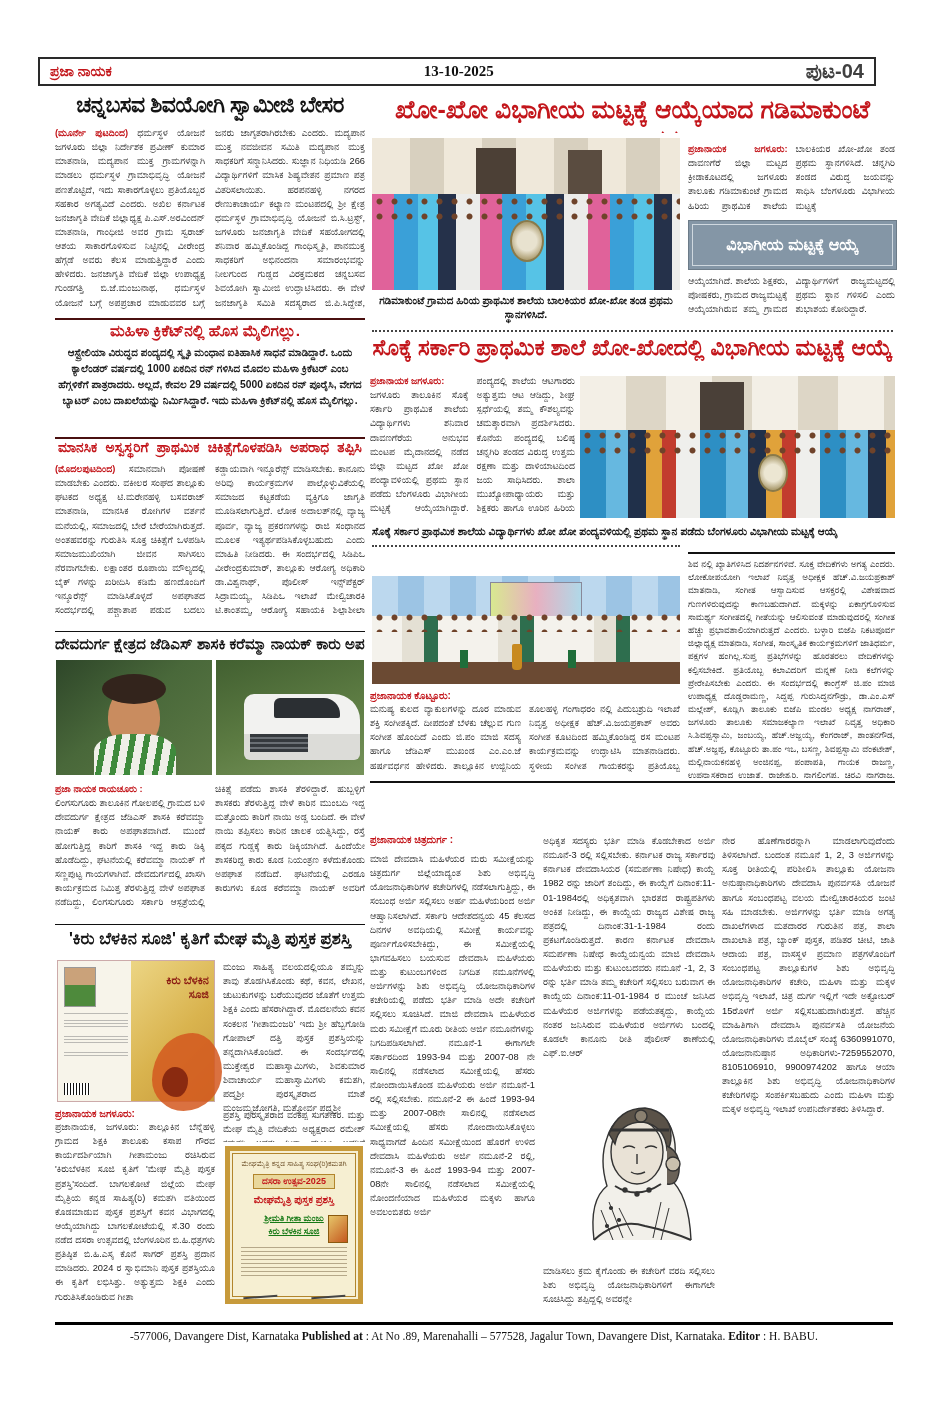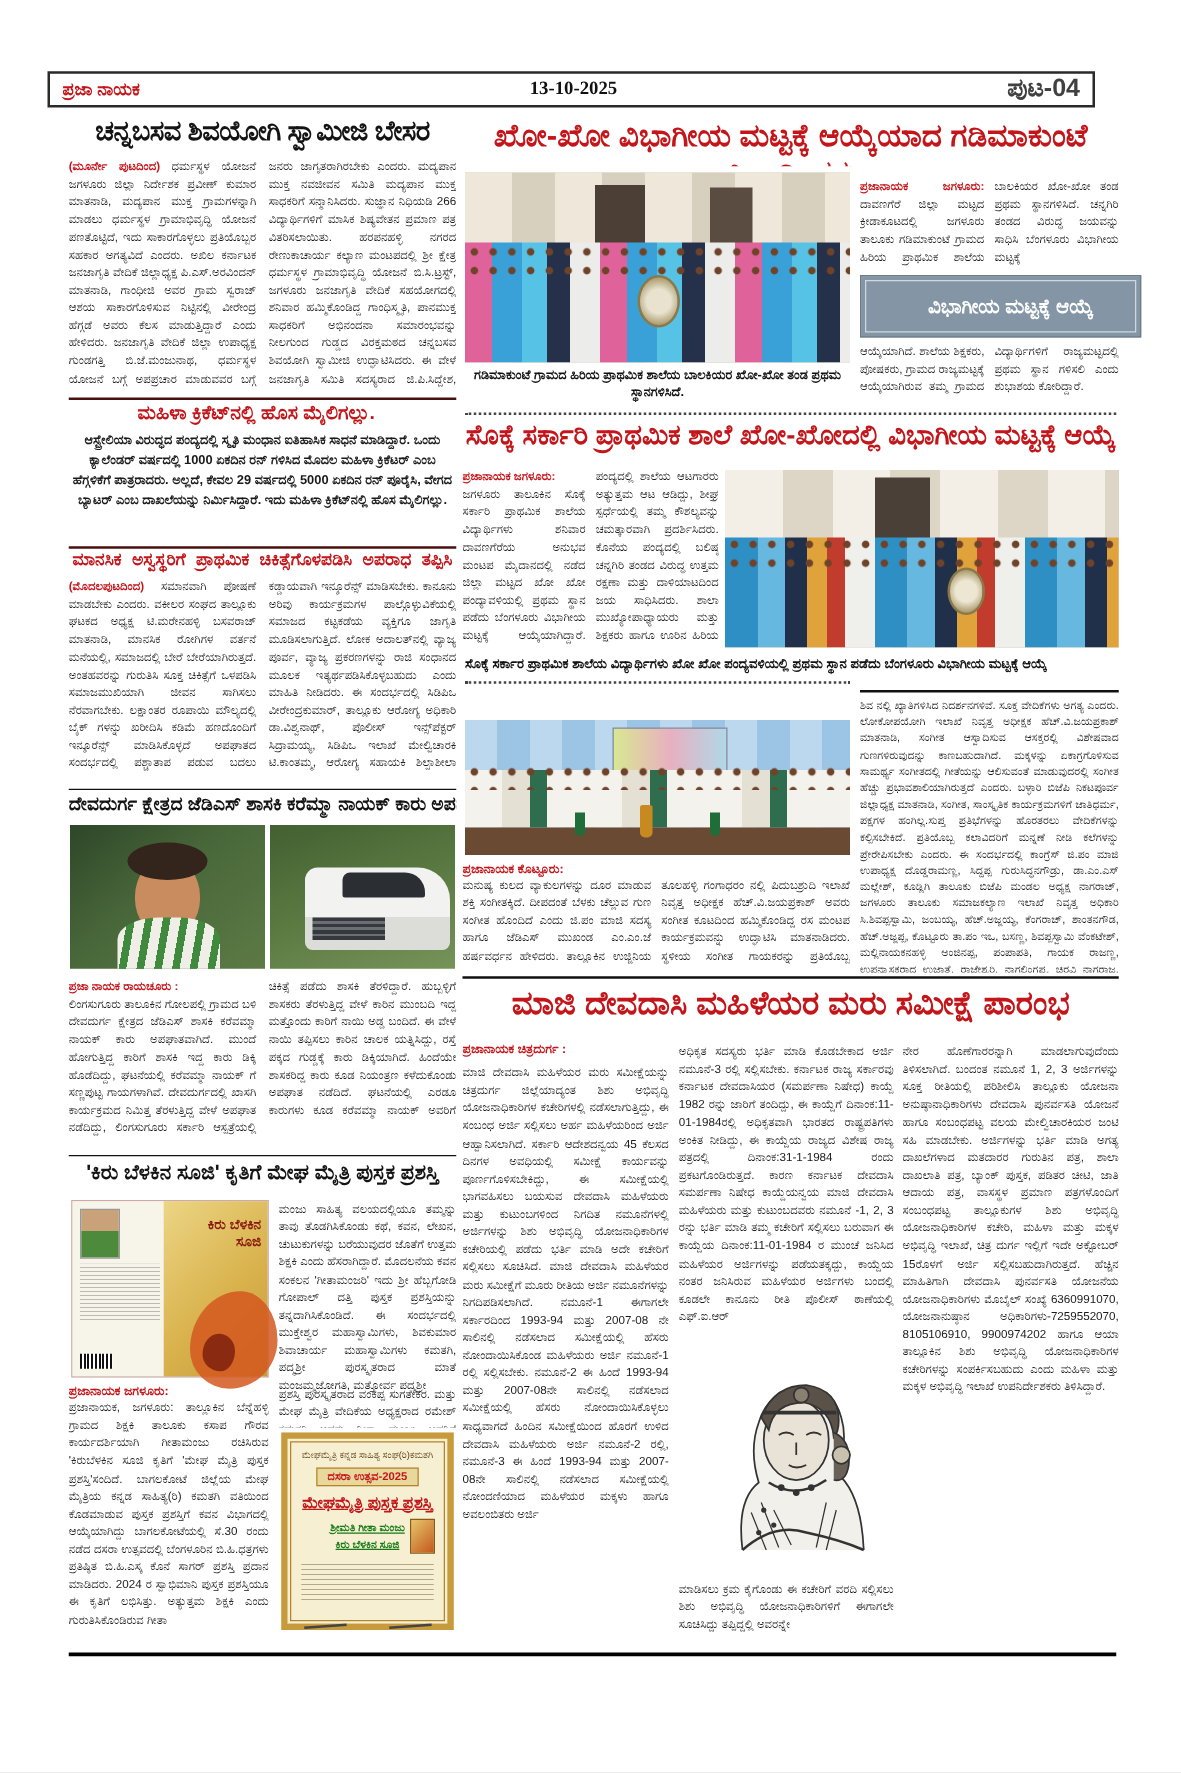--- a/index.html
+++ b/index.html
@@ -35,21 +35,21 @@
   
   #graybox{background:#8496a6;border:1px solid #6c7b88;box-shadow:inset 0 0 0 3px #8496a6, inset 0 0 0 4px #cfd8df;
            display:flex;align-items:center;justify-content:center;}
   #graybox span{color:#ffffff;font-weight:bold;font-size:16px;}
   
   #cert{background:#f6efd2;border:5px solid #c79a3b;box-shadow:inset 0 0 0 2px #f6efd2, inset 0 0 0 3px #b2852c;
         box-sizing:border-box;padding:8px 7px 6px;text-align:center;}
   #cert .c-org{font-size:7.5px;font-weight:normal;color:#5a3a10;line-height:1.3;}
   #cert .c-event{display:inline-block;margin-top:5px;padding:1px 8px;background:#e9d89c;border:1px solid #b2852c;
         color:#c3161b;font-weight:bold;font-size:9px;}
-  #cert .c-award{margin-top:5px;color:#c3161b;font-weight:bold;font-size:13px;text-decoration:underline;}
+  #cert .c-award{margin-top:5px;color:#c3161b;font-weight:bold;font-size:10px;}
   #cert .c-rec{margin-top:6px;color:#167a16;font-weight:bold;font-size:8.5px;line-height:1.5;text-decoration:underline;}
   .cert-lines{height:34px;margin:7px 4px 0;background:repeating-linear-gradient(#f6efd2 0 3px,#9a8a6a 3px 4px);opacity:.7;}
   .sig{height:10px;width:34px;border-bottom:2px solid #444;transform:rotate(-4deg);}
   
   #cover{background:#efe9d8;display:flex;box-sizing:border-box;border:1px solid #caa;}
   #cover .back{width:47%;background:#f7f4ea;position:relative;}
   #cover .front{width:53%;background:linear-gradient(135deg,#ecd584 0%,#d9b34e 55%,#c79a3b 100%);position:relative;}
   #cover .a-photo{position:absolute;left:6px;top:6px;width:30px;height:38px;background:linear-gradient(#caa27a 0 45%,#4e8a3c 45% 100%);border:1px solid #999;}
   #cover .blines{position:absolute;left:6px;top:50px;width:64px;height:46px;background:repeating-linear-gradient(#f7f4ea 0 2.5px,#8a8a8a 2.5px 3.2px);opacity:.55;}
   #cover .bar{position:absolute;left:6px;bottom:6px;width:26px;height:12px;background:repeating-linear-gradient(90deg,#111 0 1.5px,#fff 1.5px 3px);}
@@ -159,21 +159,21 @@
     <div class="crowd" style="left:0;bottom:0;width:100%;height:96px;background:repeating-linear-gradient(90deg,#e0629a 0 22px,#3aa0d8 22px 46px,#56c3e6 46px 66px,#25314a 66px 84px,#ececea 84px 108px);"></div>
     <div class="heads" style="left:0;bottom:62px;width:100%;height:34px;"></div>
     <div style="position:absolute;left:138px;bottom:28px;width:30px;height:38px;background:radial-gradient(circle,#e8e2cf 40%,#b0a176 75%);border-radius:50%;border:2px solid #8a7a4a;"></div>
   </div>
   <div class="abs capt center ovh" style="left:372px;top:294px;width:308px;height:32px;">ಗಡಿಮಾಕುಂಟೆ ಗ್ರಾಮದ ಹಿರಿಯ ಪ್ರಾಥಮಿಕ ಶಾಲೆಯ ಬಾಲಕಿಯರ ಖೋ-ಖೋ ತಂಡ ಪ್ರಥಮ ಸ್ಥಾನಗಳಿಸಿದೆ.</div>
 
   <div class="abs cols2 body-txt ovh" style="left:688px;top:142px;width:207px;height:74px;column-gap:8px;">
     <span class="dl">ಪ್ರಜಾನಾಯಕ ಜಗಳೂರು:</span>
     <span>ದಾವಣಗೆರೆ ಜಿಲ್ಲಾ ಮಟ್ಟದ ಕ್ರೀಡಾಕೂಟದಲ್ಲಿ ಜಗಳೂರು ತಾಲೂಕು ಗಡಿಮಾಕುಂಟೆ ಗ್ರಾಮದ ಹಿರಿಯ ಪ್ರಾಥಮಿಕ ಶಾಲೆಯ ಬಾಲಕಿಯರ ಖೋ-ಖೋ ತಂಡ ಪ್ರಥಮ ಸ್ಥಾನಗಳಿಸಿದೆ. ಚನ್ನಗಿರಿ ತಂಡದ ವಿರುದ್ಧ ಜಯವನ್ನು ಸಾಧಿಸಿ ಬೆಂಗಳೂರು ವಿಭಾಗೀಯ ಮಟ್ಟಕ್ಕೆ</span>
   </div>
-  <div id="graybox" class="abs" style="left:688px;top:220px;width:207px;height:48px;padding-left:16px;">
+  <div id="graybox" class="abs" style="left:688px;top:220px;width:207px;height:48px;">
     <span>ವಿಭಾಗೀಯ ಮಟ್ಟಕ್ಕೆ ಆಯ್ಕೆ</span>
   </div>
   <div class="abs cols2 body-txt ovh" style="left:688px;top:274px;width:207px;height:54px;column-gap:8px;">ಆಯ್ಕೆಯಾಗಿದೆ. ಶಾಲೆಯ ಶಿಕ್ಷಕರು, ಪೋಷಕರು, ಗ್ರಾಮದ ರಾಜ್ಯಮಟ್ಟಕ್ಕೆ ಆಯ್ಕೆಯಾಗಿರುವ ತಮ್ಮ ಗ್ರಾಮದ ವಿದ್ಯಾರ್ಥಿಗಳಿಗೆ ರಾಜ್ಯಮಟ್ಟದಲ್ಲಿ ಪ್ರಥಮ ಸ್ಥಾನ ಗಳಿಸಲಿ ಎಂದು ಶುಭಾಶಯ ಕೋರಿದ್ದಾರೆ.</div>
 
   <div class="abs rule-dot" style="left:372px;top:330px;width:521px;"></div>
 
   <div class="abs h-red center ovh" style="left:370px;top:335px;width:525px;height:34px;font-size:22px;white-space:nowrap;">ಸೊಕ್ಕೆ ಸರ್ಕಾರಿ ಪ್ರಾಥಮಿಕ ಶಾಲೆ ಖೋ-ಖೋದಲ್ಲಿ  ವಿಭಾಗೀಯ ಮಟ್ಟಕ್ಕೆ ಆಯ್ಕೆ</div>
   <div class="abs cols2 body-txt ovh" style="left:370px;top:374px;width:205px;height:146px;column-gap:8px;">
     <span class="dl">ಪ್ರಜಾನಾಯಕ ಜಗಳೂರು:</span><br>
     <span>ಜಗಳೂರು ತಾಲೂಕಿನ ಸೊಕ್ಕೆ ಸರ್ಕಾರಿ ಪ್ರಾಥಮಿಕ ಶಾಲೆಯ ವಿದ್ಯಾರ್ಥಿಗಳು ಶನಿವಾರ ದಾವಣಗೆರೆಯ ಅನುಭವ ಮಂಟಪ ಮೈದಾನದಲ್ಲಿ ನಡೆದ ಜಿಲ್ಲಾ ಮಟ್ಟದ ಖೋ ಖೋ ಪಂದ್ಯಾವಳಿಯಲ್ಲಿ ಪ್ರಥಮ ಸ್ಥಾನ ಪಡೆದು ಬೆಂಗಳೂರು ವಿಭಾಗೀಯ ಮಟ್ಟಕ್ಕೆ ಆಯ್ಕೆಯಾಗಿದ್ದಾರೆ. ಪಂದ್ಯದಲ್ಲಿ ಶಾಲೆಯ ಆಟಗಾರರು ಅತ್ಯುತ್ತಮ ಆಟ ಆಡಿದ್ದು, ಶೀಘ್ರ ಸ್ಪರ್ಧೆಯಲ್ಲಿ ತಮ್ಮ ಕೌಶಲ್ಯವನ್ನು ಚಮತ್ಕಾರವಾಗಿ ಪ್ರದರ್ಶಿಸಿದರು. ಕೊನೆಯ ಪಂದ್ಯದಲ್ಲಿ ಬಲಿಷ್ಠ ಚನ್ನಗಿರಿ ತಂಡದ ವಿರುದ್ಧ ಉತ್ತಮ ರಕ್ಷಣಾ ಮತ್ತು ದಾಳಿಯಾಟದಿಂದ ಜಯ ಸಾಧಿಸಿದರು. ಶಾಲಾ ಮುಖ್ಯೋಪಾಧ್ಯಾಯರು ಮತ್ತು ಶಿಕ್ಷಕರು ಹಾಗೂ ಊರಿನ ಹಿರಿಯ ಆಟಗಾರರು ವಿದ್ಯಾರ್ಥಿಗಳಿಗೆ ಮಾರ್ಗದರ್ಶನ ನೀಡಿದ್ದು, ಅವರ ಸತತ ಅಭ್ಯಾಸ, ಶ್ರಮ ಫಲವಾಗಿ ಜಯ ಸಂದಿದೆ.</span>
@@ -199,21 +199,20 @@
     <div style="position:absolute;left:88px;bottom:16px;width:8px;height:18px;background:#1f6e3a;"></div>
     <div style="position:absolute;left:196px;bottom:16px;width:8px;height:18px;background:#1f6e3a;"></div>
   </div>
   <div class="abs ovh" style="left:370px;top:690px;width:310px;height:90px;">
     <div class="dl" style="font-size:10px;">ಪ್ರಜಾನಾಯಕ ಕೊಟ್ಟೂರು:</div>
     <div class="cols2 body-txt" style="column-gap:8px;height:74px;overflow:hidden;">ಮನುಷ್ಯ ಕುಲದ ವ್ಯಾಕುಲಗಳನ್ನು ದೂರ ಮಾಡುವ ಶಕ್ತಿ ಸಂಗೀತಕ್ಕಿದೆ. ದೀಪದಂತೆ ಬೆಳಕು ಚೆಲ್ಲುವ ಗುಣ ಸಂಗೀತ ಹೊಂದಿದೆ ಎಂದು ಜಿ.ಪಂ ಮಾಜಿ ಸದಸ್ಯ ಹಾಗೂ ಜೆಡಿಎಸ್ ಮುಖಂಡ ಎಂ.ಎಂ.ಜೆ ಹರ್ಷವರ್ಧನ ಹೇಳಿದರು. ತಾಲ್ಲೂಕಿನ ಉಜ್ಜಿನಿಯ ತೂಲಹಳ್ಳಿ ಗಂಗಾಧರಂ ನಲ್ಲಿ ಪಿದುಬಶ್ರುದಿ ಇಲಾಖೆ ನಿವೃತ್ತ ಅಧೀಕ್ಷಕ ಹೆಚ್.ವಿ.ಜಯಪ್ರಕಾಶ್ ಅವರು ಸಂಗೀತ ಕೂಟದಿಂದ ಹಮ್ಮಿಕೊಂಡಿದ್ದ ರಸ ಮಂಟಪ ಕಾರ್ಯಕ್ರಮವನ್ನು ಉದ್ಘಾಟಿಸಿ ಮಾತನಾಡಿದರು. ಸ್ಥಳೀಯ ಸಂಗೀತ ಗಾಯಕರನ್ನು ಪ್ರತಿಯೊಬ್ಬ ಕಲಾಪ್ರೇಕ್ಷಕರು ಪ್ರೋತ್ಸಾಹಿಸಬೇಕು. ಗ್ರಾಮೀಣ ಭಾಗದ ಪ್ರತಿಭೆಗಳು ಟಿವಿ ಸಂಗಮವ ಚಾಂಪಿಯನ್</div>
   </div>
   <div class="abs body-sm ovh" style="left:688px;top:558px;width:207px;height:220px;">ಶಿವ ನಲ್ಲಿ ಖ್ಯಾತಿಗಳಿಸಿದ ನಿದರ್ಶನಗಳಿವೆ. ಸೂಕ್ತ ವೇದಿಕೆಗಳು ಅಗತ್ಯ ಎಂದರು. ಲೋಕೋಪಯೋಗಿ ಇಲಾಖೆ ನಿವೃತ್ತ ಅಧೀಕ್ಷಕ ಹೆಚ್.ವಿ.ಜಯಪ್ರಕಾಶ್ ಮಾತನಾಡಿ, ಸಂಗೀತ ಆಸ್ವಾದಿಸುವ ಆಸಕ್ತರಲ್ಲಿ ವಿಶೇಷವಾದ ಗುಣಗಳಿರುವುದನ್ನು ಕಾಣಬಹುದಾಗಿದೆ. ಮಕ್ಕಳನ್ನು ಏಕಾಗ್ರಗೊಳಿಸುವ ಸಾಮರ್ಥ್ಯ ಸಂಗೀತದಲ್ಲಿ ಗೀತೆಯನ್ನು ಆಲಿಸುವಂತೆ ಮಾಡುವುದರಲ್ಲಿ ಸಂಗೀತ ಹೆಚ್ಚು ಪ್ರಭಾವಶಾಲಿಯಾಗಿರುತ್ತದೆ ಎಂದರು. ಬಳ್ಳಾರಿ ಬಿಜೆಪಿ ನಿಕಟಪೂರ್ವ ಜಿಲ್ಲಾಧ್ಯಕ್ಷ ಮಾತನಾಡಿ, ಸಂಗೀತ, ಸಾಂಸ್ಕೃತಿಕ ಕಾರ್ಯಕ್ರಮಗಳಿಗೆ ಜಾತಿಧರ್ಮ, ಪಕ್ಷಗಳ ಹಂಗಿಲ್ಲ.ಸುಪ್ತ ಪ್ರತಿಭೆಗಳನ್ನು ಹೊರತರಲು ವೇದಿಕೆಗಳನ್ನು ಕಲ್ಪಿಸಬೇಕಿದೆ. ಪ್ರತಿಯೊಬ್ಬ ಕಲಾವಿದರಿಗೆ ಮನ್ನಣೆ ನೀಡಿ ಕಲೆಗಳನ್ನು ಪ್ರೇರೇಪಿಸಬೇಕು ಎಂದರು. ಈ ಸಂದರ್ಭದಲ್ಲಿ ಕಾಂಗ್ರೆಸ್ ಜಿ.ಪಂ ಮಾಜಿ ಉಪಾಧ್ಯಕ್ಷ ದೊಡ್ಡರಾಮಣ್ಣ, ಸಿದ್ದಪ್ಪ ಗುರುಸಿದ್ಧನಗೌಡ್ರು, ಡಾ.ಎಂ.ಎಸ್ ಮಲ್ಲೇಶ್, ಕೂಡ್ಲಿಗಿ ತಾಲೂಕು ಬಿಜೆಪಿ ಮಂಡಲ ಅಧ್ಯಕ್ಷ ನಾಗರಾಜ್, ಜಗಳೂರು ತಾಲೂಕು ಸಮಾಜಕಲ್ಯಾಣ ಇಲಾಖೆ ನಿವೃತ್ತ ಅಧಿಕಾರಿ ಸಿ.ಶಿವಪ್ಪಸ್ವಾಮಿ, ಜಂಬಯ್ಯ, ಹೆಚ್.ಅಜ್ಜಯ್ಯ, ಕೆಂಗರಾಜ್, ಶಾಂತನಗೌಡ, ಹೆಚ್.ಅಜ್ಜಪ್ಪ, ಕೊಟ್ಟೂರು ತಾ.ಪಂ ಇಒ, ಬಸಣ್ಣ, ಶಿವಪ್ಪಸ್ವಾಮಿ ವೆಂಕಟೇಶ್, ಮಲ್ಲಿನಾಯಕನಹಳ್ಳಿ ಅಂಜಿನಪ್ಪ, ಪಂಪಾಪತಿ, ಗಾಯಕ ರಾಜಣ್ಣ, ಉಪನ್ಯಾಸಕರಾದ ಉಜಾತ್ರೆ, ರಾಜೇಶ್ವರಿ, ನಾಗಲಿಂಗಪ್ಪ, ಚಿರವಿ ನಾಗರಾಜ, ಪತ್ರಕರ್ತರಾದ ನೃತ್ಯಕುಮಾರ್ ಸೇರಿದಂತೆ ಇತರರು ಇದ್ದರು.</div>
 
   <div class="abs rule" style="left:370px;top:781px;width:525px;border-top-width:2.5px;"></div>
-  <div class="abs h-red center ovh" style="left:370px;top:787px;width:525px;height:40px;font-size:26px;">ಮಾಜಿ ದೇವದಾಸಿ ಮಹಿಳೆಯರ ಮರು ಸಮೀಕ್ಷೆ ಪಾರಂಭ</div>
 
   <div class="abs ovh" style="left:370px;top:834px;width:165px;height:484px;">
     <div class="dl" style="font-size:10px;margin-bottom:6px;">ಪ್ರಜಾನಾಯಕ ಚಿತ್ರದುರ್ಗ :</div>
     <div class="body-txt">ಮಾಜಿ ದೇವದಾಸಿ ಮಹಿಳೆಯರ ಮರು ಸಮೀಕ್ಷೆಯನ್ನು ಚಿತ್ರದುರ್ಗ ಜಿಲ್ಲೆಯಾದ್ಯಂತ ಶಿಶು ಅಭಿವೃದ್ಧಿ ಯೋಜನಾಧಿಕಾರಿಗಳ ಕಚೇರಿಗಳಲ್ಲಿ ನಡೆಸಲಾಗುತ್ತಿದ್ದು, ಈ ಸಂಬಂಧ ಅರ್ಜಿ ಸಲ್ಲಿಸಲು ಅರ್ಹ ಮಹಿಳೆಯರಿಂದ ಅರ್ಜಿ ಆಹ್ವಾನಿಸಲಾಗಿದೆ. ಸರ್ಕಾರಿ ಆದೇಶದನ್ವಯ 45 ಕೆಲಸದ ದಿನಗಳ ಅವಧಿಯಲ್ಲಿ ಸಮೀಕ್ಷೆ ಕಾರ್ಯವನ್ನು ಪೂರ್ಣಗೊಳಿಸಬೇಕಿದ್ದು, ಈ ಸಮೀಕ್ಷೆಯಲ್ಲಿ ಭಾಗವಹಿಸಲು ಬಯಸುವ ದೇವದಾಸಿ ಮಹಿಳೆಯರು ಮತ್ತು ಕುಟುಂಬಗಳಿಂದ ನಿಗದಿತ ನಮೂನೆಗಳಲ್ಲಿ ಅರ್ಜಿಗಳನ್ನು ಶಿಶು ಅಭಿವೃದ್ಧಿ ಯೋಜನಾಧಿಕಾರಿಗಳ ಕಚೇರಿಯಲ್ಲಿ ಪಡೆದು ಭರ್ತಿ ಮಾಡಿ ಅದೇ ಕಚೇರಿಗೆ ಸಲ್ಲಿಸಲು ಸೂಚಿಸಿದೆ. ಮಾಜಿ ದೇವದಾಸಿ ಮಹಿಳೆಯರ ಮರು ಸಮೀಕ್ಷೆಗೆ ಮೂರು ರೀತಿಯ ಅರ್ಜಿ ನಮೂನೆಗಳನ್ನು ನಿಗದಿಪಡಿಸಲಾಗಿದೆ. ನಮೂನೆ-1 ಈಗಾಗಲೇ ಸರ್ಕಾರದಿಂದ 1993-94 ಮತ್ತು 2007-08 ನೇ ಸಾಲಿನಲ್ಲಿ ನಡೆಸಲಾದ ಸಮೀಕ್ಷೆಯಲ್ಲಿ ಹೆಸರು ನೋಂದಾಯಿಸಿಕೊಂಡ ಮಹಿಳೆಯರು ಅರ್ಜಿ ನಮೂನೆ-1 ರಲ್ಲಿ ಸಲ್ಲಿಸಬೇಕು. ನಮೂನೆ-2 ಈ ಹಿಂದೆ 1993-94 ಮತ್ತು 2007-08ನೇ ಸಾಲಿನಲ್ಲಿ ನಡೆಸಲಾದ ಸಮೀಕ್ಷೆಯಲ್ಲಿ ಹೆಸರು ನೋಂದಾಯಿಸಿಕೊಳ್ಳಲು ಸಾಧ್ಯವಾಗದೆ ಹಿಂದಿನ ಸಮೀಕ್ಷೆಯಿಂದ ಹೊರಗೆ ಉಳಿದ ದೇವದಾಸಿ ಮಹಿಳೆಯರು ಅರ್ಜಿ ನಮೂನೆ-2 ರಲ್ಲಿ, ನಮೂನೆ-3 ಈ ಹಿಂದೆ 1993-94 ಮತ್ತು 2007-08ನೇ ಸಾಲಿನಲ್ಲಿ ನಡೆಸಲಾದ ಸಮೀಕ್ಷೆಯಲ್ಲಿ ನೋಂದಣಿಯಾದ ಮಹಿಳೆಯರ ಮಕ್ಕಳು ಹಾಗೂ ಅವಲಂಬಿತರು ಅರ್ಜಿ</div>
   </div>
 
   <div class="abs ovh" style="left:543px;top:834px;width:172px;height:484px;">
     <div class="body-txt ovh" style="height:252px;">ಅಧಿಕೃತ ಸದಸ್ಯರು ಭರ್ತಿ ಮಾಡಿ ಕೊಡಬೇಕಾದ ಅರ್ಜಿ ನಮೂನೆ-3 ರಲ್ಲಿ ಸಲ್ಲಿಸಬೇಕು. ಕರ್ನಾಟಕ ರಾಜ್ಯ ಸರ್ಕಾರವು ಕರ್ನಾಟಕ ದೇವದಾಸಿಯರ (ಸಮರ್ಪಣಾ ನಿಷೇಧ) ಕಾಯ್ದೆ 1982 ರನ್ನು ಜಾರಿಗೆ ತಂದಿದ್ದು, ಈ ಕಾಯ್ದೆಗೆ ದಿನಾಂಕ:11-01-1984ರಲ್ಲಿ ಅಧಿಕೃತವಾಗಿ ಭಾರತದ ರಾಷ್ಟ್ರಪತಿಗಳು ಅಂಕಿತ ನೀಡಿದ್ದು, ಈ ಕಾಯ್ದೆಯ ರಾಜ್ಯದ ವಿಶೇಷ ರಾಜ್ಯ ಪತ್ರದಲ್ಲಿ ದಿನಾಂಕ:31-1-1984 ರಂದು ಪ್ರಕಟಗೊಂಡಿರುತ್ತದೆ. ಕಾರಣ ಕರ್ನಾಟಕ ದೇವದಾಸಿ ಸಮರ್ಪಣಾ ನಿಷೇಧ ಕಾಯ್ದೆಯನ್ವಯ ಮಾಜಿ ದೇವದಾಸಿ ಮಹಿಳೆಯರು ಮತ್ತು ಕುಟುಂಬದವರು ನಮೂನೆ -1, 2, 3 ರನ್ನು ಭರ್ತಿ ಮಾಡಿ ತಮ್ಮ ಕಚೇರಿಗೆ ಸಲ್ಲಿಸಲು ಬರುವಾಗ ಈ ಕಾಯ್ದೆಯ ದಿನಾಂಕ:11-01-1984 ರ ಮುಂಚೆ ಜನಿಸಿದ ಮಹಿಳೆಯರ ಅರ್ಜಿಗಳನ್ನು ಪಡೆಯತಕ್ಕದ್ದು, ಕಾಯ್ದೆಯ ನಂತರ ಜನಿಸಿರುವ ಮಹಿಳೆಯರ ಅರ್ಜಿಗಳು ಬಂದಲ್ಲಿ ಕೂಡಲೇ ಕಾನೂನು ರೀತಿ ಪೊಲೀಸ್ ಠಾಣೆಯಲ್ಲಿ ಎಫ್.ಐ.ಆರ್</div>
     <svg width="160" height="170" viewBox="0 0 160 170" style="display:block;margin:4px auto;">
       <rect x="0" y="0" width="160" height="170" fill="#ffffff"></rect>
@@ -238,15 +237,18 @@
           <circle cx="58" cy="136" r="1.4" fill="#333"></circle>
       </g>
     </svg>
     <div class="body-txt ovh" style="height:52px;">ಮಾಡಿಸಲು ಕ್ರಮ ಕೈಗೊಂಡು ಈ ಕಚೇರಿಗೆ ವರದಿ ಸಲ್ಲಿಸಲು ಶಿಶು ಅಭಿವೃದ್ಧಿ ಯೋಜನಾಧಿಕಾರಿಗಳಿಗೆ ಈಗಾಗಲೇ ಸೂಚಿಸಿದ್ದು ತಪ್ಪಿದ್ದಲ್ಲಿ ಅವರನ್ನೇ</div>
   </div>
 
   <div class="abs body-txt ovh" style="left:722px;top:834px;width:173px;height:484px;">ನೇರ ಹೊಣೆಗಾರರನ್ನಾಗಿ ಮಾಡಲಾಗುವುದೆಂದು ತಿಳಿಸಲಾಗಿದೆ. ಬಂದಂತ ನಮೂನೆ 1, 2, 3 ಅರ್ಜಿಗಳನ್ನು ಸೂಕ್ತ ರೀತಿಯಲ್ಲಿ ಪರಿಶೀಲಿಸಿ ತಾಲ್ಲೂಕು ಯೋಜನಾ ಅನುಷ್ಠಾನಾಧಿಕಾರಿಗಳು ದೇವದಾಸಿ ಪುನರ್ವಸತಿ ಯೋಜನೆ ಹಾಗೂ ಸಂಬಂಧಪಟ್ಟ ವಲಯ ಮೇಲ್ವಿಚಾರಕಿಯರ ಜಂಟಿ ಸಹಿ ಮಾಡಬೇಕು. ಅರ್ಜಿಗಳನ್ನು ಭರ್ತಿ ಮಾಡಿ ಅಗತ್ಯ ದಾಖಲೆಗಳಾದ ಮತದಾರರ ಗುರುತಿನ ಪತ್ರ, ಶಾಲಾ ದಾಖಲಾತಿ ಪತ್ರ, ಬ್ಯಾಂಕ್ ಪುಸ್ತಕ, ಪಡಿತರ ಚೀಟಿ, ಜಾತಿ ಆದಾಯ ಪತ್ರ, ವಾಸಸ್ಥಳ ಪ್ರಮಾಣ ಪತ್ರಗಳೊಂದಿಗೆ ಸಂಬಂಧಪಟ್ಟ ತಾಲ್ಲೂಕುಗಳ ಶಿಶು ಅಭಿವೃದ್ಧಿ ಯೋಜನಾಧಿಕಾರಿಗಳ ಕಚೇರಿ, ಮಹಿಳಾ ಮತ್ತು ಮಕ್ಕಳ ಅಭಿವೃದ್ಧಿ ಇಲಾಖೆ, ಚಿತ್ರ ದುರ್ಗ ಇಲ್ಲಿಗೆ ಇದೇ ಅಕ್ಟೋಬರ್ 15ರೊಳಗೆ ಅರ್ಜಿ ಸಲ್ಲಿಸಬಹುದಾಗಿರುತ್ತದೆ. ಹೆಚ್ಚಿನ ಮಾಹಿತಿಗಾಗಿ ದೇವದಾಸಿ ಪುನರ್ವಸತಿ ಯೋಜನೆಯ ಯೋಜನಾಧಿಕಾರಿಗಳು ಮೊಬೈಲ್ ಸಂಖ್ಯೆ 6360991070, ಯೋಜನಾನುಷ್ಠಾನ ಅಧಿಕಾರಿಗಳು-7259552070, 8105106910, 9900974202 ಹಾಗೂ ಆಯಾ ತಾಲ್ಲೂಕಿನ ಶಿಶು ಅಭಿವೃದ್ಧಿ ಯೋಜನಾಧಿಕಾರಿಗಳ ಕಚೇರಿಗಳನ್ನು ಸಂಪರ್ಕಿಸಬಹುದು ಎಂದು ಮಹಿಳಾ ಮತ್ತು ಮಕ್ಕಳ ಅಭಿವೃದ್ಧಿ ಇಲಾಖೆ ಉಪನಿರ್ದೇಶಕರು ತಿಳಿಸಿದ್ದಾರೆ.</div>
 
   <div class="abs rule-thick" style="left:55px;top:1322px;width:838px;"></div>
   <div id="footer" class="abs ovh" style="left:55px;top:1328px;width:838px;height:38px;">
+    <div>
+      <span>-577006, Davangere Dist, Karnataka </span><b>Published at</b><span> : At No .89, Marenahalli – 577528, Jagalur Town, Davangere Dist, Karnataka. </span><b>Editor</b><span> : H. BABU.</span>
+    </div>
   </div>
 
 </div>
 
 </body></html>

